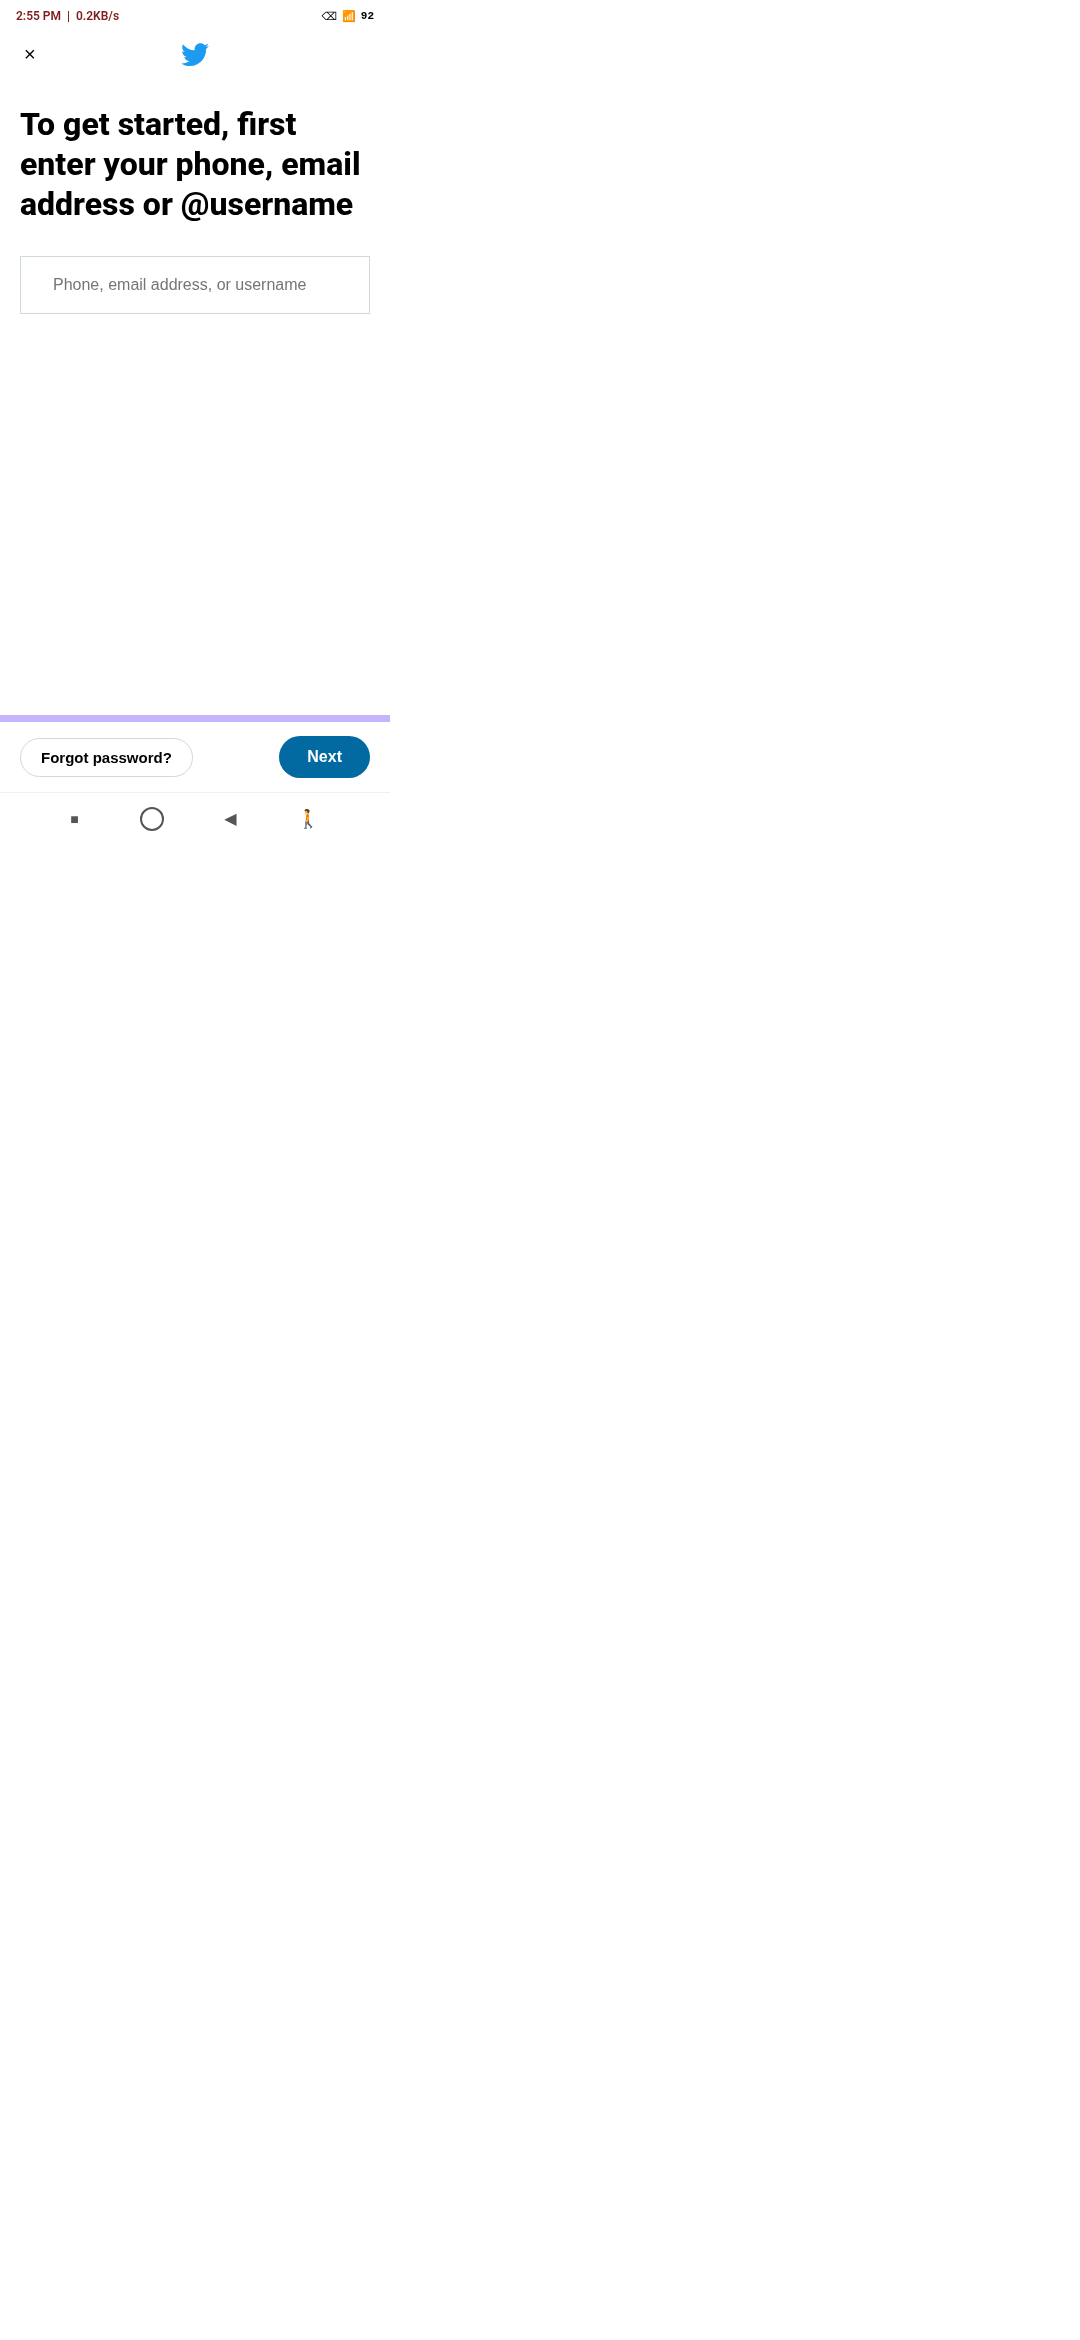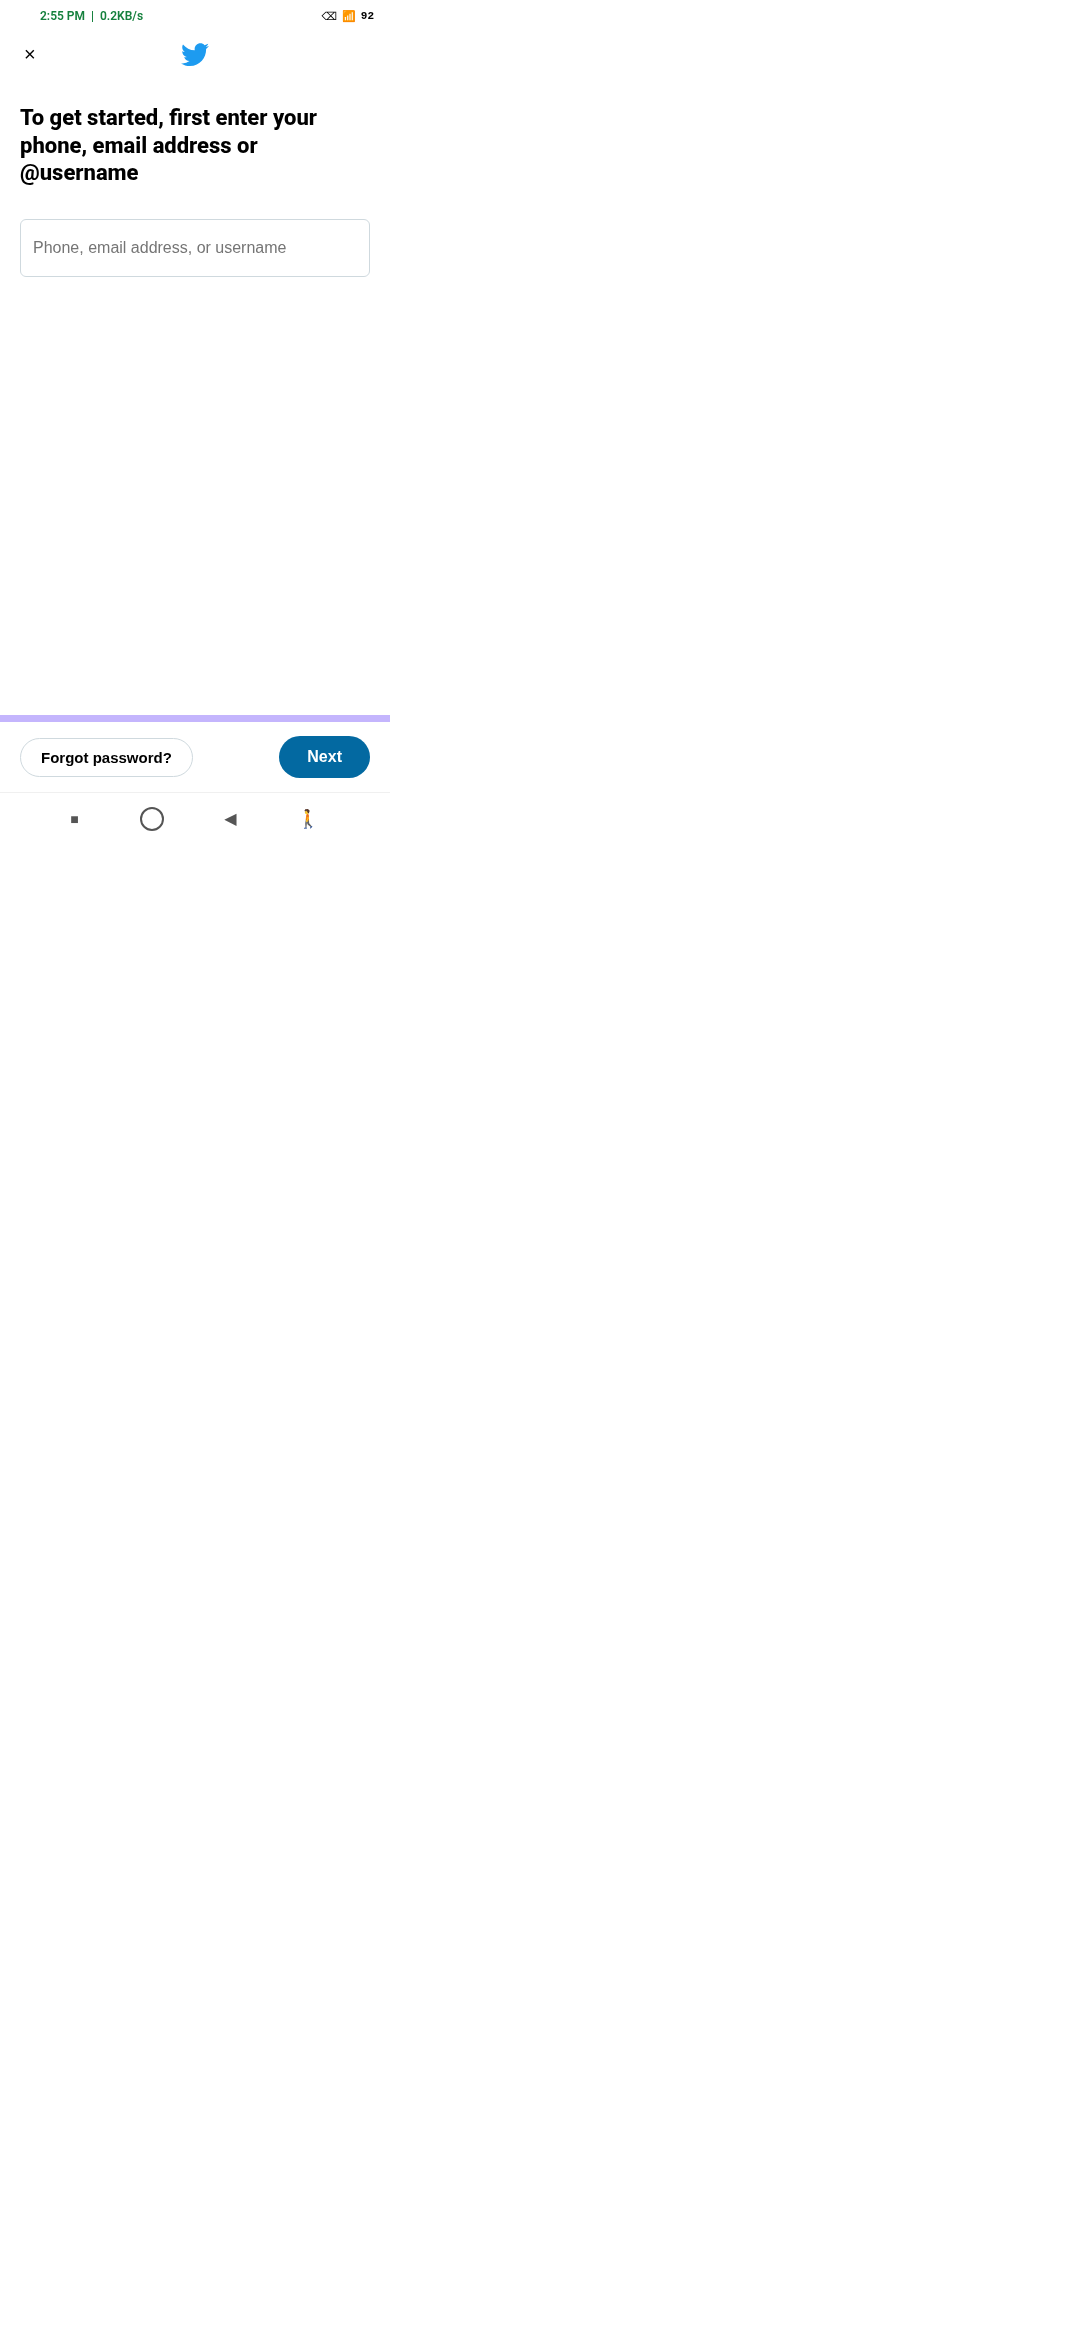--- a/index.html
+++ b/index.html
@@ -25,22 +25,21 @@
       display: flex;
       justify-content: space-between;
       align-items: center;
       padding: 8px 16px 4px 16px;
       height: 28px;
     }
 
     .status-time {
       font-size: 12px;
       font-weight: 600;
-      color: #15803d;
-      margin-left: 24px;
+      color: #7f1d1d;
     }
 
     .status-icons {
       display: flex;
       align-items: center;
       gap: 5px;
     }
 
     .status-icon {
       font-size: 11px;
@@ -76,37 +75,37 @@
 
     
     .main-content {
       flex: 1;
       padding: 24px 20px 0 20px;
       display: flex;
       flex-direction: column;
     }
 
     .page-title {
-      font-size: 22px;
+      font-size: 32px;
       font-weight: 800;
       color: #000;
       line-height: 1.25;
       margin-bottom: 32px;
     }
 
     .input-container {
       width: 100%;
     }
 
     .login-input {
       width: 100%;
       height: 58px;
       border: 1.5px solid #cfd9de;
-      border-radius: 6px;
-      padding: 16px 12px;
+      border-radius: 0;
+      padding: 16px 32px;
       font-size: 16px;
       color: #536471;
       outline: none;
       background: #fff;
     }
 
     
     .bottom-bar {
       border-top: 7px solid #c4b5fd;
       padding: 14px 20px;

